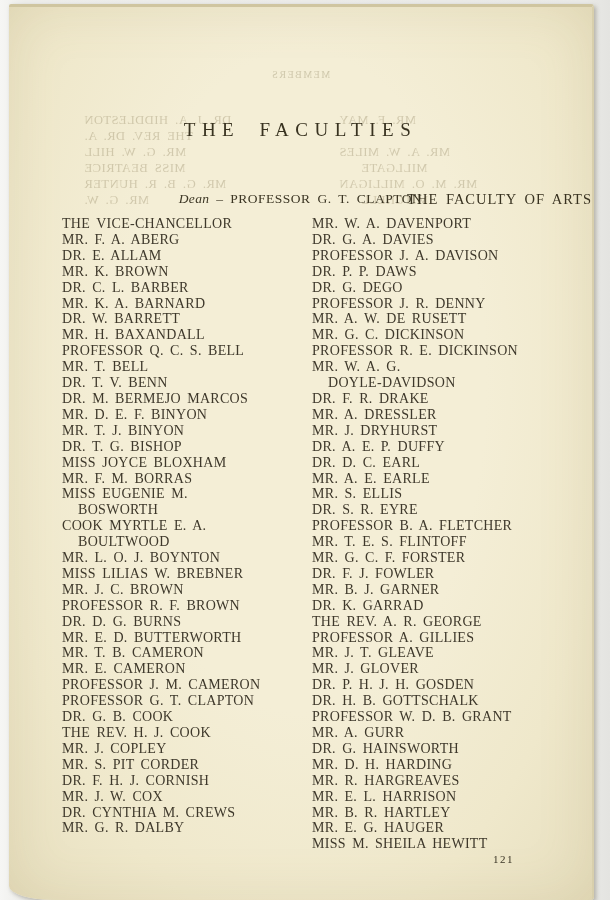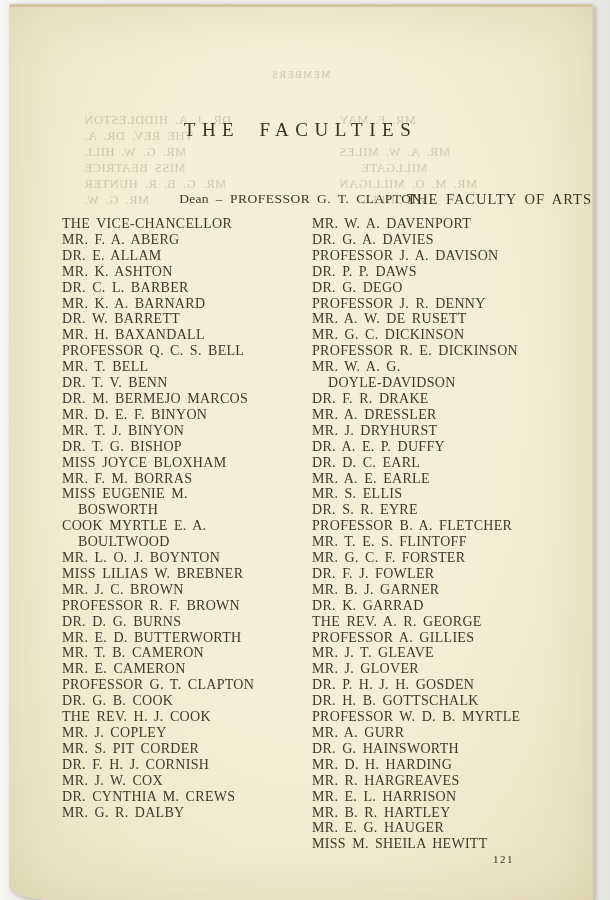--- a/index.html
+++ b/index.html
@@ -66,21 +66,21 @@
     margin-top: 36px;
   }
   .dean-line {
     position: absolute; top: 184px; left: 0; width: 100%;
     text-align: center;
     font-size: 13.5px;
     letter-spacing: 0.5px;
     word-spacing: 3px;
     color: #3c3624;
   }
-  .dean-label { letter-spacing: 0.3px; }
+  .dean-label { font-style: italic; letter-spacing: 0.3px; }
 
   
   .col {
     position: absolute; top: 209px;
     font-size: 14px;
     line-height: 15.9px;
     letter-spacing: 0.3px;
     word-spacing: 2.5px;
     white-space: nowrap;
     color: #3e382b;
@@ -124,21 +124,21 @@
     <div class="title">THE FACULTIES</div>
 
     <div class="subtitle">THE FACULTY OF ARTS</div>
 
     <div class="dean-line"><span class="dean-label">Dean</span><span> </span><span>–</span><span> </span><span>PROFESSOR G. T. CLAPTON</span></div>
 
     <div class="col col-left" id="col-left">
         <div class="line">THE VICE-CHANCELLOR</div>
         <div class="line">MR. F. A. ABERG</div>
         <div class="line">DR. E. ALLAM</div>
-        <div class="line">MR. K. ASHTON</div>
+        <div class="line">MR. K. BROWN</div>
         <div class="line">DR. C. L. BARBER</div>
         <div class="line">MR. K. A. BARNARD</div>
         <div class="line">DR. W. BARRETT</div>
         <div class="line">MR. H. BAXANDALL</div>
         <div class="line">PROFESSOR Q. C. S. BELL</div>
         <div class="line">MR. T. BELL</div>
         <div class="line">DR. T. V. BENN</div>
         <div class="line">DR. M. BERMEJO MARCOS</div>
         <div class="line">MR. D. E. F. BINYON</div>
         <div class="line">MR. T. J. BINYON</div>
@@ -150,20 +150,21 @@
         <div class="line">COOK MYRTLE E. A.</div>
         <div class="line indent">BOULTWOOD</div>
         <div class="line">MR. L. O. J. BOYNTON</div>
         <div class="line">MISS LILIAS W. BREBNER</div>
         <div class="line">MR. J. C. BROWN</div>
         <div class="line">PROFESSOR R. F. BROWN</div>
         <div class="line">DR. D. G. BURNS</div>
         <div class="line">MR. E. D. BUTTERWORTH</div>
         <div class="line">MR. T. B. CAMERON</div>
         <div class="line">MR. E. CAMERON</div>
+        <div class="line">PROFESSOR J. M. CAMERON</div>
         <div class="line">PROFESSOR G. T. CLAPTON</div>
         <div class="line">DR. G. B. COOK</div>
         <div class="line">THE REV. H. J. COOK</div>
         <div class="line">MR. J. COPLEY</div>
         <div class="line">MR. S. PIT CORDER</div>
         <div class="line">DR. F. H. J. CORNISH</div>
         <div class="line">MR. J. W. COX</div>
         <div class="line">DR. CYNTHIA M. CREWS</div>
         <div class="line">MR. G. R. DALBY</div>
       </div>
@@ -192,21 +193,21 @@
         <div class="line">MR. G. C. F. FORSTER</div>
         <div class="line">DR. F. J. FOWLER</div>
         <div class="line">MR. B. J. GARNER</div>
         <div class="line">DR. K. GARRAD</div>
         <div class="line">THE REV. A. R. GEORGE</div>
         <div class="line">PROFESSOR A. GILLIES</div>
         <div class="line">MR. J. T. GLEAVE</div>
         <div class="line">MR. J. GLOVER</div>
         <div class="line">DR. P. H. J. H. GOSDEN</div>
         <div class="line">DR. H. B. GOTTSCHALK</div>
-        <div class="line">PROFESSOR W. D. B. MYRTLE</div>
+        <div class="line">PROFESSOR W. D. B. GRANT</div>
         <div class="line">MR. A. GURR</div>
         <div class="line">DR. G. HAINSWORTH</div>
         <div class="line">MR. D. H. HARDING</div>
         <div class="line">MR. R. HARGREAVES</div>
         <div class="line">MR. E. L. HARRISON</div>
         <div class="line">MR. B. R. HARTLEY</div>
         <div class="line">MR. E. G. HAUGER</div>
         <div class="line">MISS M. SHEILA HEWITT</div>
       </div>
 

